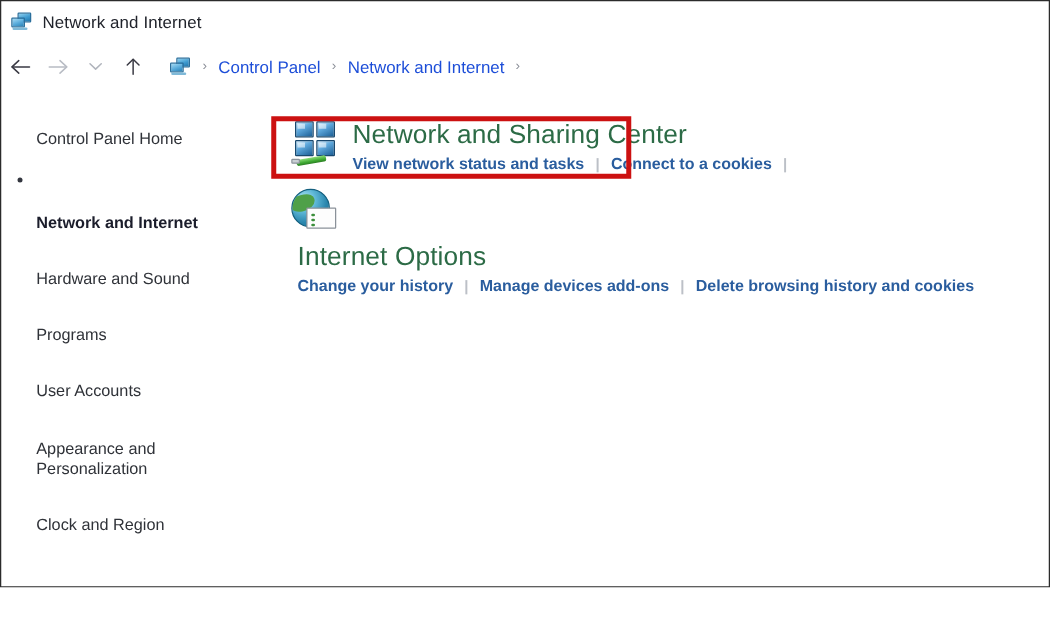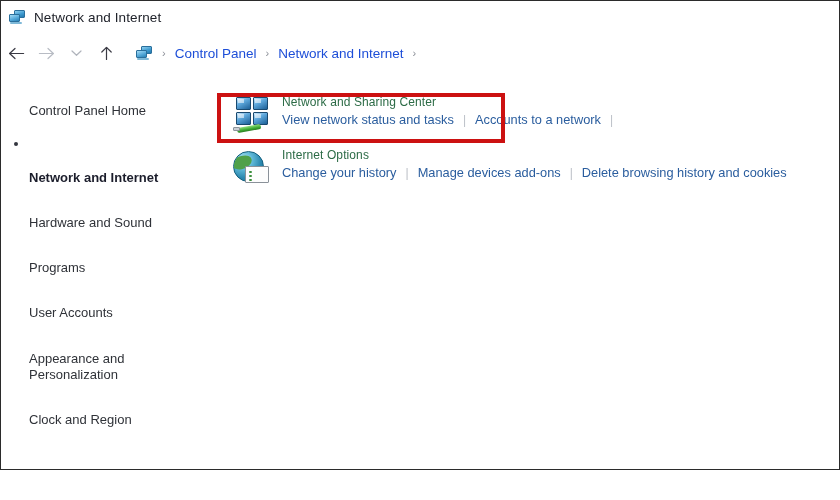--- a/index.html
+++ b/index.html
@@ -152,41 +152,42 @@
     position: absolute;
     left: 230px;
     top: 93px;
     width: 605px;
   }
   .cp-group {
     position: relative;
     display: flex;
     align-items: flex-start;
   }
-  .cp-group.second { margin-top: 8px; }
+  .cp-group.second { margin-top: 8px; flex-direction: column; }
   .cp-icon {
     width: 44px;
     height: 44px;
     flex: 0 0 auto;
     position: relative;
     margin-top: 1px;
   }
   .cp-text { padding-left: 7px; padding-top: 1px; }
   .cp-title {
-    font-size: 12px;
+    font-size: 21px;
     color: #2c6b46;
     line-height: 1.25;
     letter-spacing: .1px;
     white-space: nowrap;
   }
   .cp-links {
     margin-top: 2px;
     display: flex;
     align-items: flex-end;
     white-space: nowrap;
+    font-weight: bold;
   }
   .cp-link {
     font-size: 12.8px;
     color: #2a5d9e;
     white-space: nowrap;
   }
   .cp-link-sep {
     color: #bcc0c7;
     margin: 0 9px;
     font-size: 12px;
@@ -413,21 +414,21 @@
         <span class="mon m3"></span>
         <span class="mon m4"></span>
         <span class="cable"></span>
         <span class="plug"></span>
       </div>
       <div class="cp-text">
         <div class="cp-title">Network and Sharing Center</div>
         <div class="cp-links">
           <span class="cp-link">View network status and tasks</span>
           <span class="cp-link-sep">|</span>
-          <span class="cp-link">Accounts to a network</span>
+          <span class="cp-link">Connect to a cookies</span>
           <span class="cp-link-sep">|</span>
         </div>
       </div>
     </div>
 
     <div class="cp-group second">
       <div class="cp-icon io-icon">
         <span class="globe"></span>
         <span class="card">
           <span class="bullet b1"></span>

